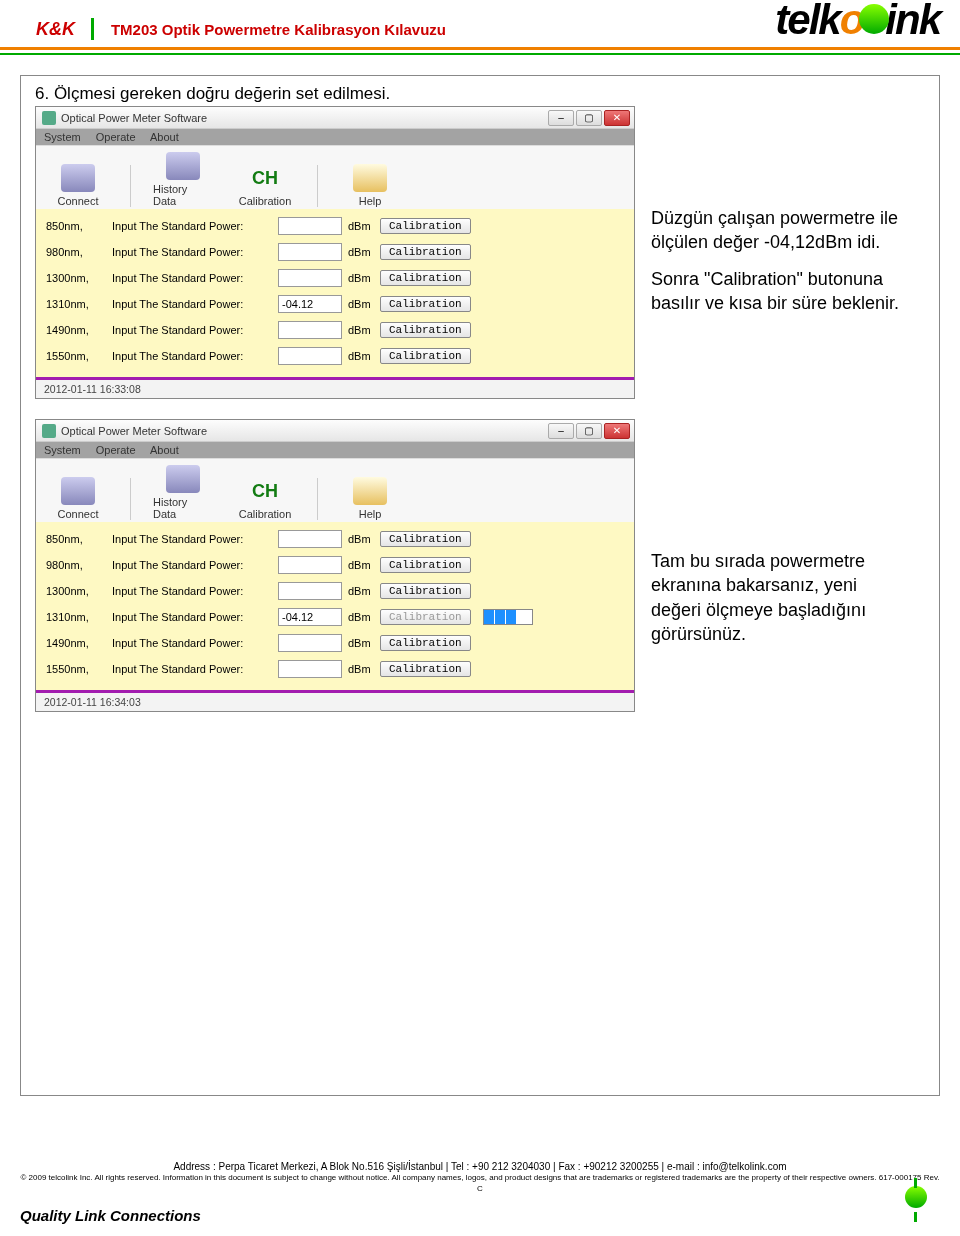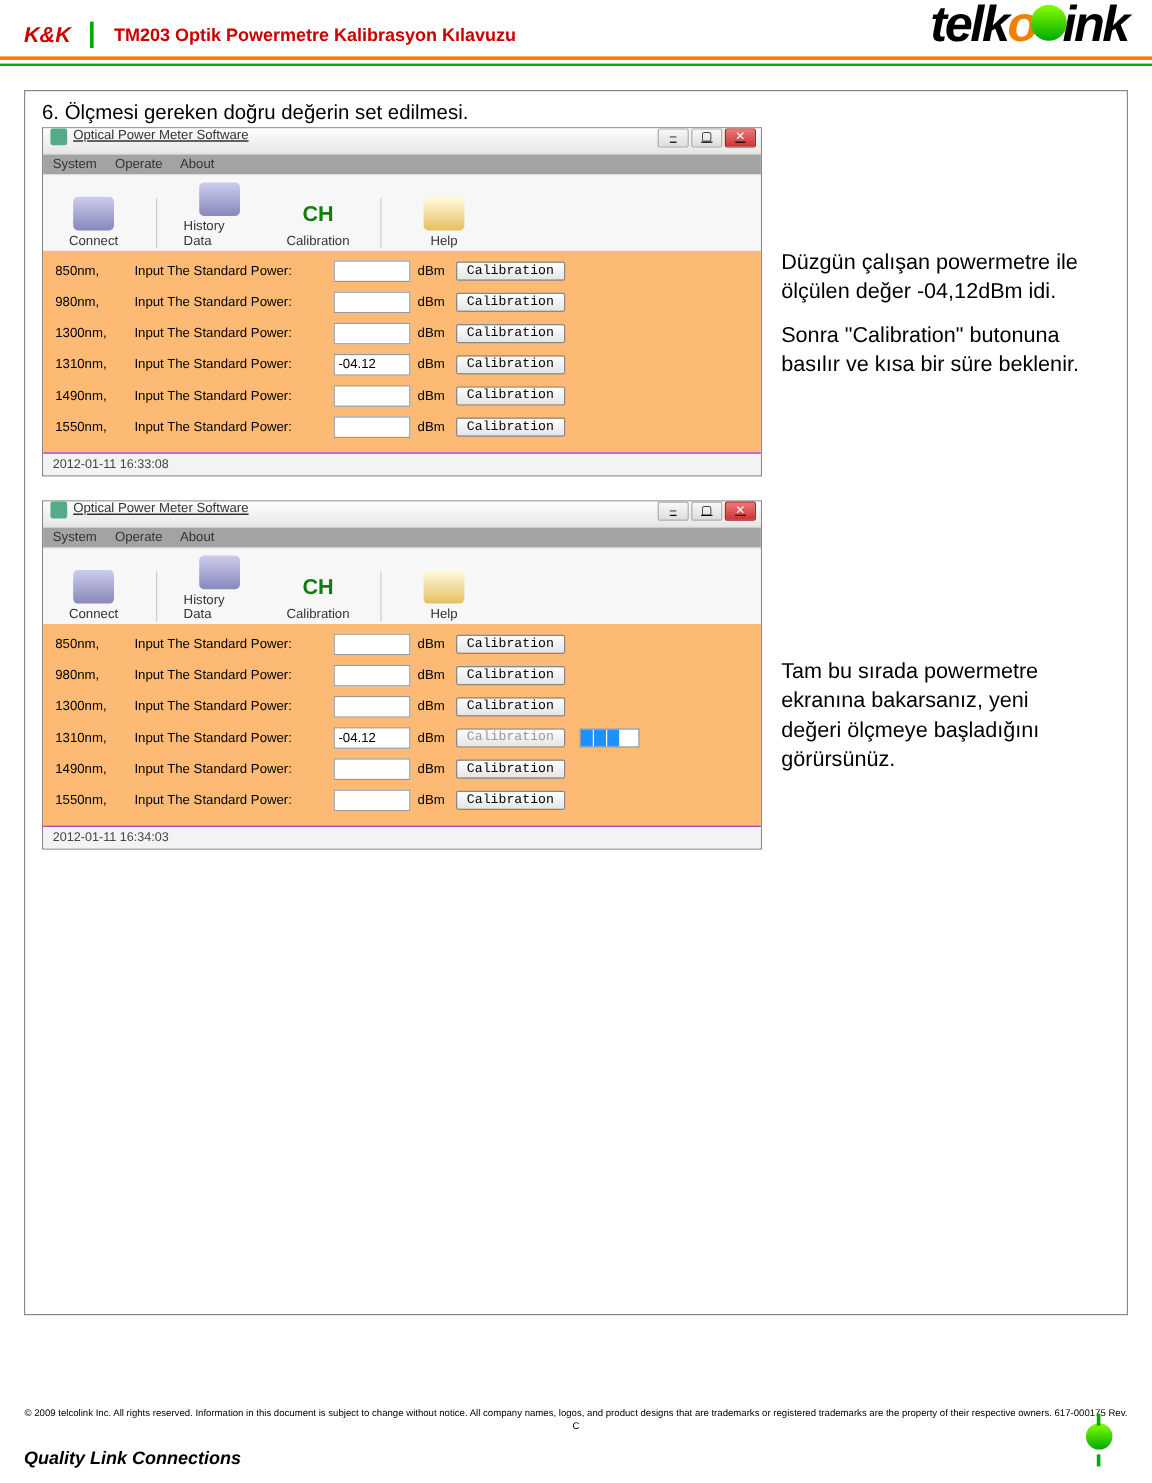--- a/index.html
+++ b/index.html
@@ -9,21 +9,21 @@
     background: #fff;
     font-family: Arial, sans-serif;
     position: relative;
     color: #000;
   }
   
   .doc-header {
     position: relative;
     height: 50px;
     padding-top: 18px;
-    padding-left: 20px;
+    padding-left: 36px;
     border-bottom: 3px solid #f08000;
   }
   .doc-header::after {
     content:"";
     display:block;
     position:absolute;
     left:0; right:0; top:53px; height:2px;
     background:#0a0;
   }
   .kk {
@@ -85,24 +85,23 @@
   .win {
     width:600px;
     border:1px solid #888;
     background:#f5f5f5;
     font-family:"Tahoma","Segoe UI",sans-serif;
     font-size:11px;
   }
   .win-titlebar {
     background:linear-gradient(#fdfdfd,#e6e6e6);
     height:22px;
-    display:flex; align-items:flex-start;
+    display:flex; align-items:center;
     padding:0 4px 0 6px;
     border-bottom:1px solid #ccc;
-    text-decoration:underline;
   }
   .win-titlebar .icon { width:14px;height:14px;background:#5a8; border-radius:2px; margin-right:5px}
   .win-titlebar .title { flex:1; color:#333 }
   .winbtns { display:flex; gap:2px }
   .winbtn {
     width:26px; height:16px; border:1px solid #aaa;
     background:linear-gradient(#f8f8f8,#ddd);
     font-size:10px; text-align:center; line-height:14px;
     border-radius:2px;
   }
@@ -116,21 +115,21 @@
   .tool { display:flex; flex-direction:column; align-items:center; width:60px }
   .tool .ticon {
     width:34px; height:28px; border-radius:4px;
     background:linear-gradient(#cce,#88b);
     margin-bottom:3px;
   }
   .tool.cal .ticon { background:none; color:#137c13; font-weight:bold; font-size:18px; text-align:center; line-height:28px }
   .tool.help .ticon { background:linear-gradient(#fffbe0,#e7c060) }
   .tool .tlabel { font-size:11px; color:#333 }
   .sep { width:1px; height:42px; background:#ccc }
-  .form-rows { background:#fdba74; padding:8px 10px 4px 10px }
+  .form-rows { background:#fef9c3; padding:8px 10px 4px 10px }
   .row {
     display:flex; align-items:center; gap:6px;
     margin-bottom:8px;
   }
   .row .wl { width:60px }
   .row .lbl { width:160px }
   .row input.val {
     width:64px; height:18px; border:1px solid #999; background:#fff;
     font-size:11px; padding:0 3px;
   }
@@ -139,21 +138,21 @@
     border:1px solid #888; background:linear-gradient(#fefefe,#e5e5e5);
     padding:1px 8px; font-size:11px; border-radius:2px;
     font-family:"Courier New",monospace;
   }
   .row .progress {
     width:50px; height:16px; border:1px solid #888;
     background:#fff; margin-left:6px;
     display:flex;
   }
   .row .progress .bar { width:10px; background:#1e90ff; margin-right:1px }
-  .statusbar { border-top:1px solid #a21caf; padding:3px 8px; font-size:10.5px; color:#444; background:#f3f3f3 }
+  .statusbar { border-top:3px solid #a21caf; padding:3px 8px; font-size:10.5px; color:#444; background:#f3f3f3 }
 
   
   .footer {
     position:absolute;
     left:20px; right:20px; bottom:42px;
     font-size:10px; text-align:center;
     line-height:1.3;
   }
   .footer .url { color:#c00; font-weight:bold; font-size:12px }
   .qlc {
@@ -371,18 +370,19 @@
       <div class="statusbar">2012-01-11 16:34:03</div>
     </div>
     <div class="side-text p2">
       <p>Tam bu sırada powermetre ekranına bakarsanız, yeni değeri ölçmeye başladığını görürsünüz.</p>
     </div>
   </div>
 
 </div>
 
 <div class="footer">
+  <div>Address : Perpa Ticaret Merkezi, A Blok No.516 Şişli/İstanbul  |  Tel : +90 212 3204030  |  Fax : +90212 3200255  |  e-mail : info@telkolink.com</div>
   <div style="font-size:8px">© 2009 telcolink Inc. All rights reserved. Information in this document is subject to change without notice. All company names, logos, and product designs that are trademarks or registered trademarks are the property of their respective owners. 617-000175 Rev. C</div>
 </div>
 <div class="footer-ball">
     <div class="b"></div>
   </div>
 <div class="qlc">Quality Link Connections</div>
 
 </body></html>

